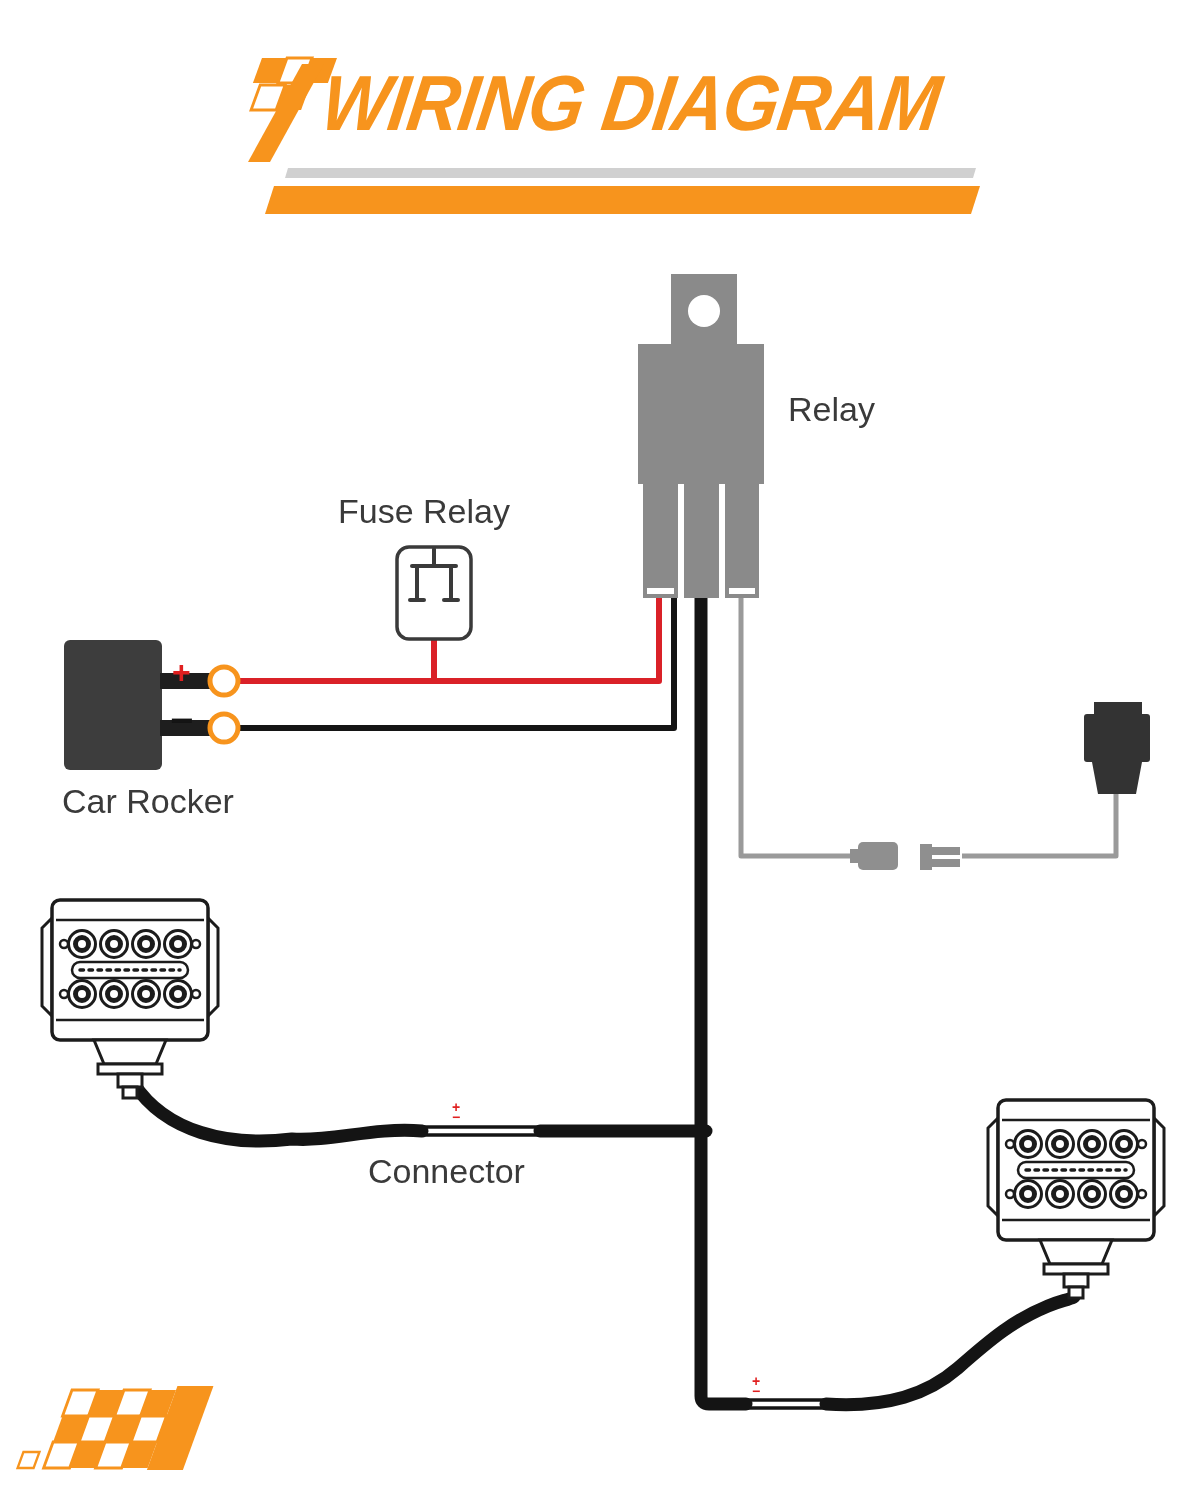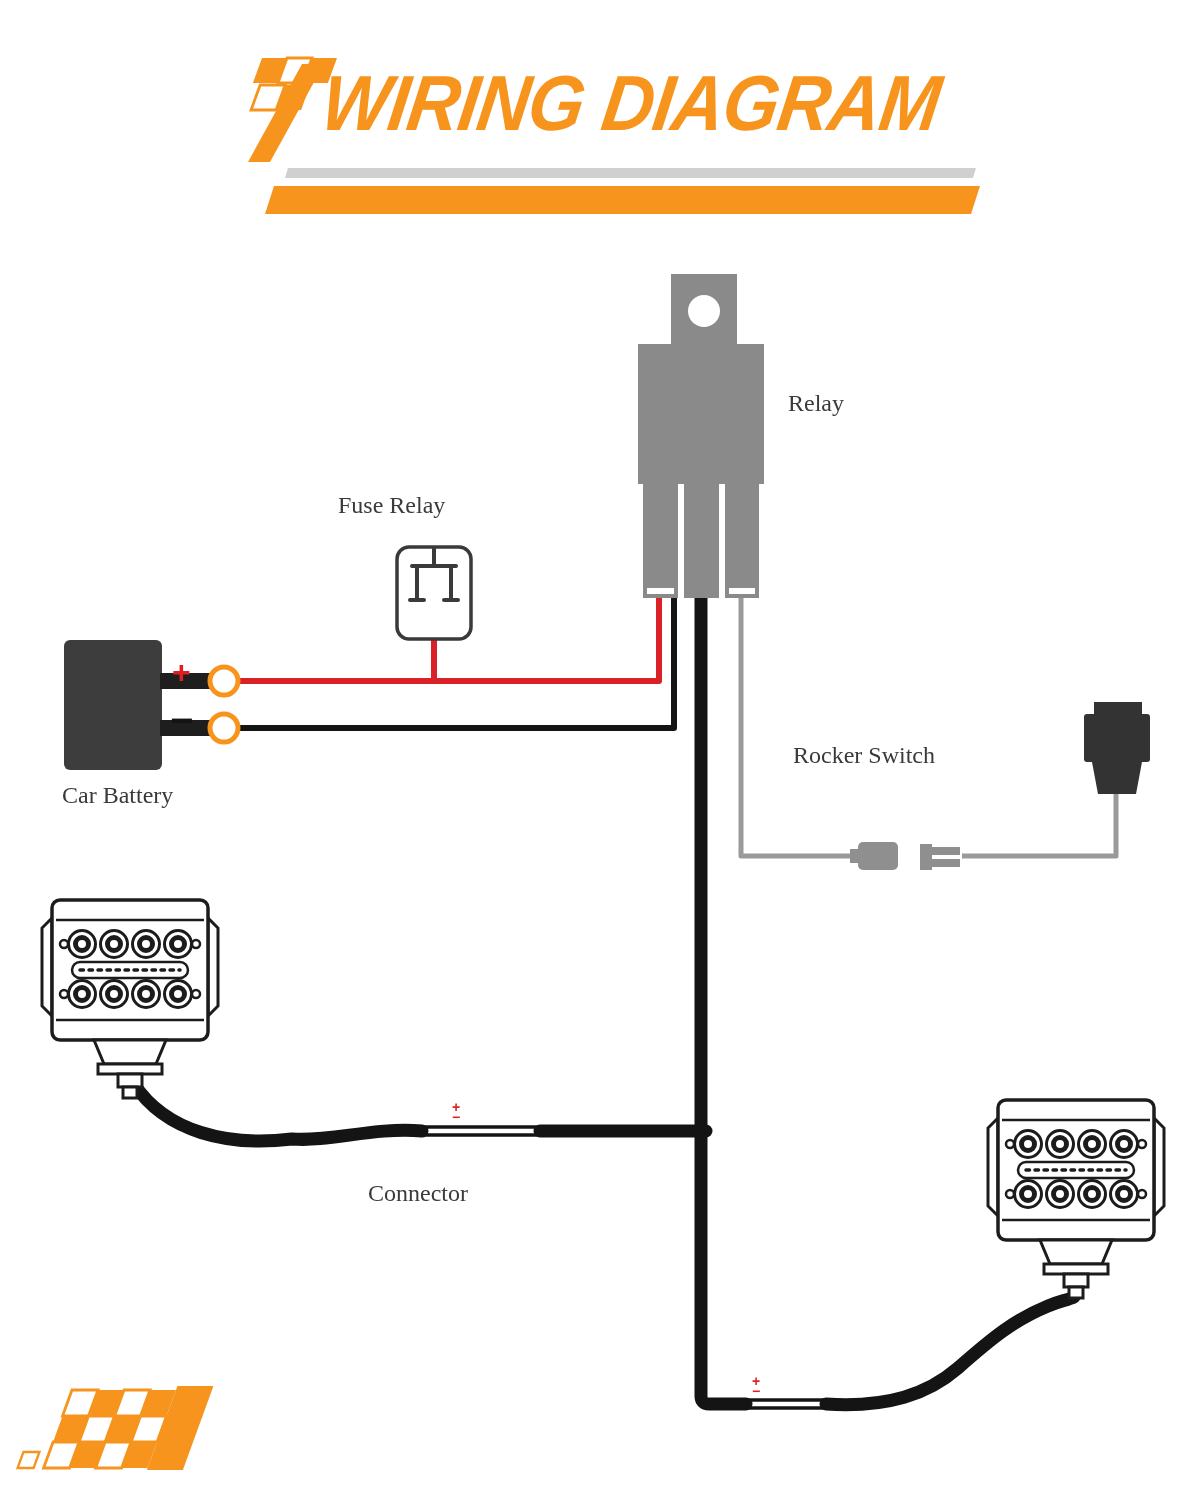--- a/index.html
+++ b/index.html
@@ -4,21 +4,21 @@
 <style>
   html,body{margin:0;padding:0;background:#fff;}
   .page{position:relative;width:1200px;height:1500px;background:#ffffff;overflow:hidden;
         font-family:"Liberation Sans",sans-serif;}
   .art{position:absolute;left:0;top:0;width:1200px;height:1500px;}
 
   .title{position:absolute;left:316px;top:58px;margin:0;font-size:78px;font-weight:bold;
          font-style:italic;color:#F7941D;letter-spacing:-1px;white-space:nowrap;
          transform:skewX(-8deg) scaleX(.92);transform-origin:0 100%;}
 
-  .lbl{position:absolute;font-size:24px;color:#3a3a3a;white-space:nowrap;font-family:Liberation Serif, serif;}
+  .lbl{position:absolute;font-size:34px;color:#3a3a3a;white-space:nowrap;}
 
   .term{position:absolute;font-weight:bold;line-height:1;}
   .term.plus{left:172px;top:656px;font-size:32px;color:#e02020;}
   .term.minus{left:170px;top:700px;font-size:40px;color:#141414;}
 
   .cmark{position:absolute;color:#e02020;font-weight:bold;font-size:14px;line-height:10px;
          text-align:center;display:flex;flex-direction:column;}
 
   
   .wire-red{stroke:#DA2128;stroke-width:6;fill:none;stroke-linecap:round;stroke-linejoin:round;}
@@ -182,23 +182,22 @@
         <rect class="flag-f" x="104" y="-4" width="36" height="84"></rect>
         <rect class="flag-o" x="-26" y="62" width="16" height="16" style="stroke-width:2.5"></rect>
       </g>
     </g>
   </svg>
 
   <h1 class="title">WIRING DIAGRAM</h1>
 
   <div class="lbl" style="left:788px;top:390px">Relay</div>
   <div class="lbl" style="left:338px;top:492px">Fuse Relay</div>
-  <div class="lbl" style="left:62px;top:782px">Car Battery</div>
-  <div class="lbl" style="left:793px;top:742px">Rocker Switch</div>
-  <div class="lbl" style="left:368px;top:1180px">Connector</div>
+  <div class="lbl" style="left:62px;top:782px">Car Rocker</div>
+  <div class="lbl" style="left:368px;top:1152px">Connector</div>
 
   <span class="term plus">+</span>
   <span class="term minus">−</span>
 
   <div class="cmark" style="left:452px;top:1102px">
     <span>+</span>
     <span>−</span>
   </div>
   <div class="cmark" style="left:752px;top:1376px">
     <span>+</span>

